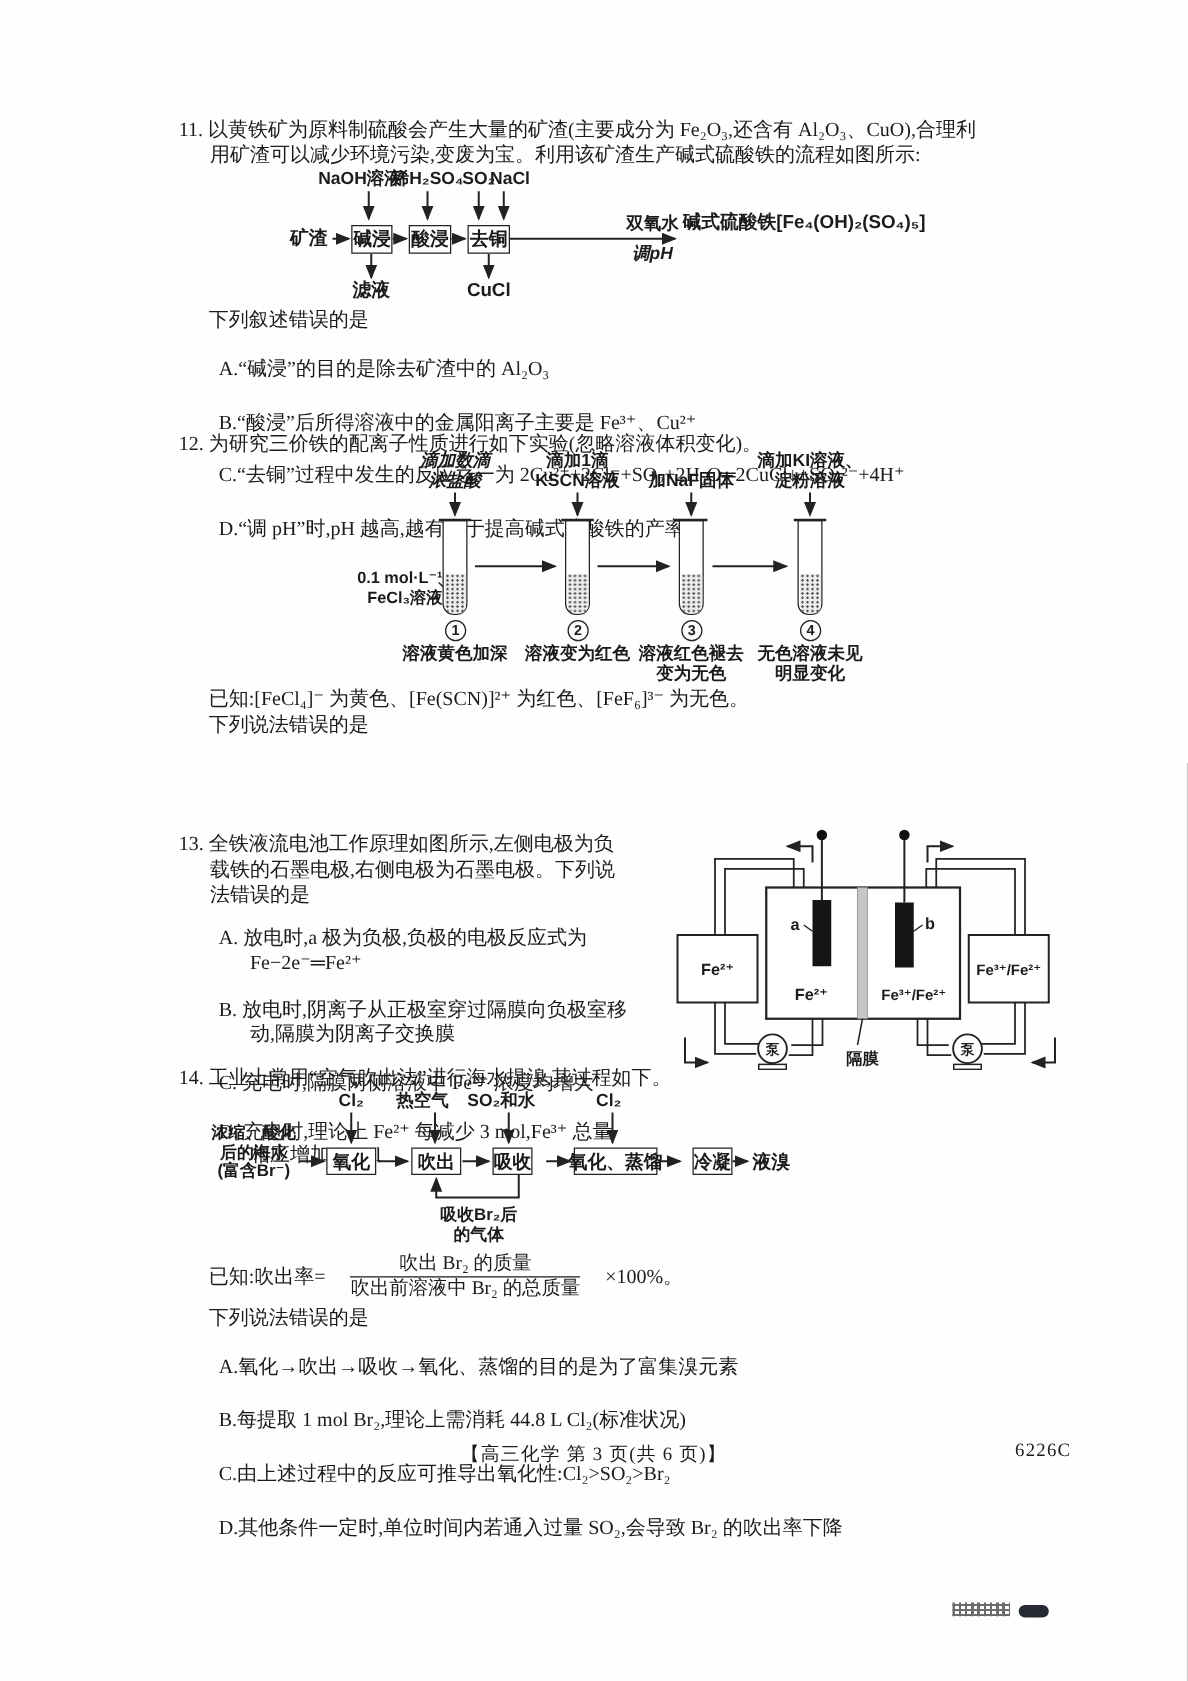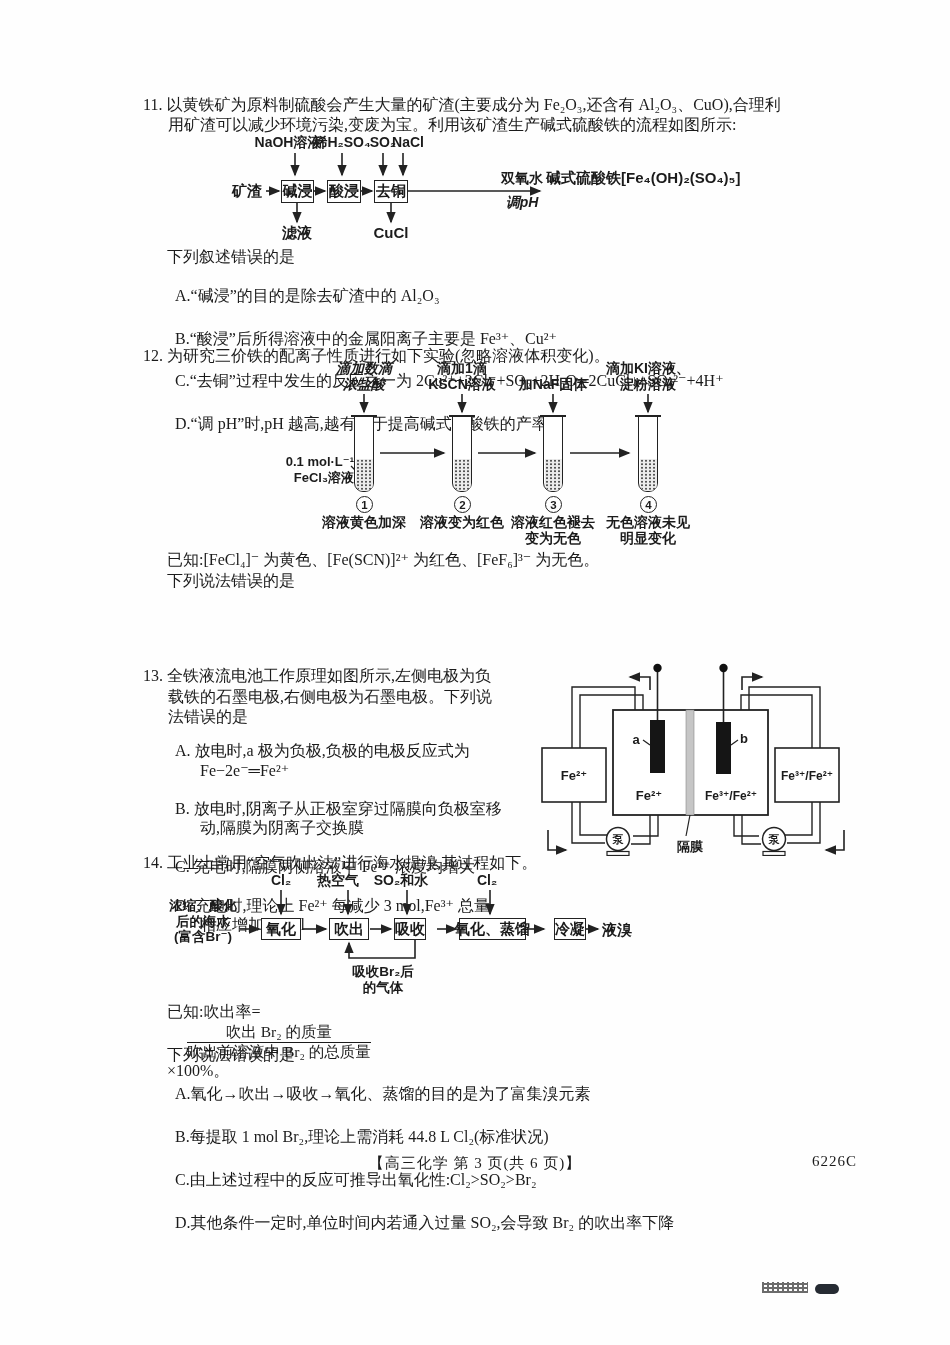--- a/index.html
+++ b/index.html
@@ -57,21 +57,21 @@
     font-family:"Liberation Sans","DejaVu Sans",sans-serif;
   }
   .tresult { top:157px; font-size:14px; line-height:15.5px; }
 
   
   .bt { font:bold 13px "Liberation Sans","DejaVu Sans",sans-serif; fill:#1b1b1b; }
   .bt12 { font:bold 12px "Liberation Sans","DejaVu Sans",sans-serif; fill:#1b1b1b; }
   .bt11 { font:bold 11px "Liberation Sans","DejaVu Sans",sans-serif; fill:#1b1b1b; }
 
   
-  .known-row { display:flex; font-size:16px;flex-direction:column; }
+  .known-row { display:flex; align-items:center; font-size:16px; }
   .frac { display:inline-block; text-align:center; margin:0 20px;
           font-size:15.5px; line-height:18.5px; }
   .frac .den { border-top:1.6px solid #1b1b1b; }
 
   .footer-center { width:950px; text-align:center; font-size:15px; letter-spacing:1px; }
   .footer-code { font-size:15px; letter-spacing:1px; }
 
   .qr-mark {
     width:46px; height:11px; opacity:.75;
     background-image:repeating-linear-gradient(90deg,#3a3a3a 0 2px,transparent 2px 5px),

